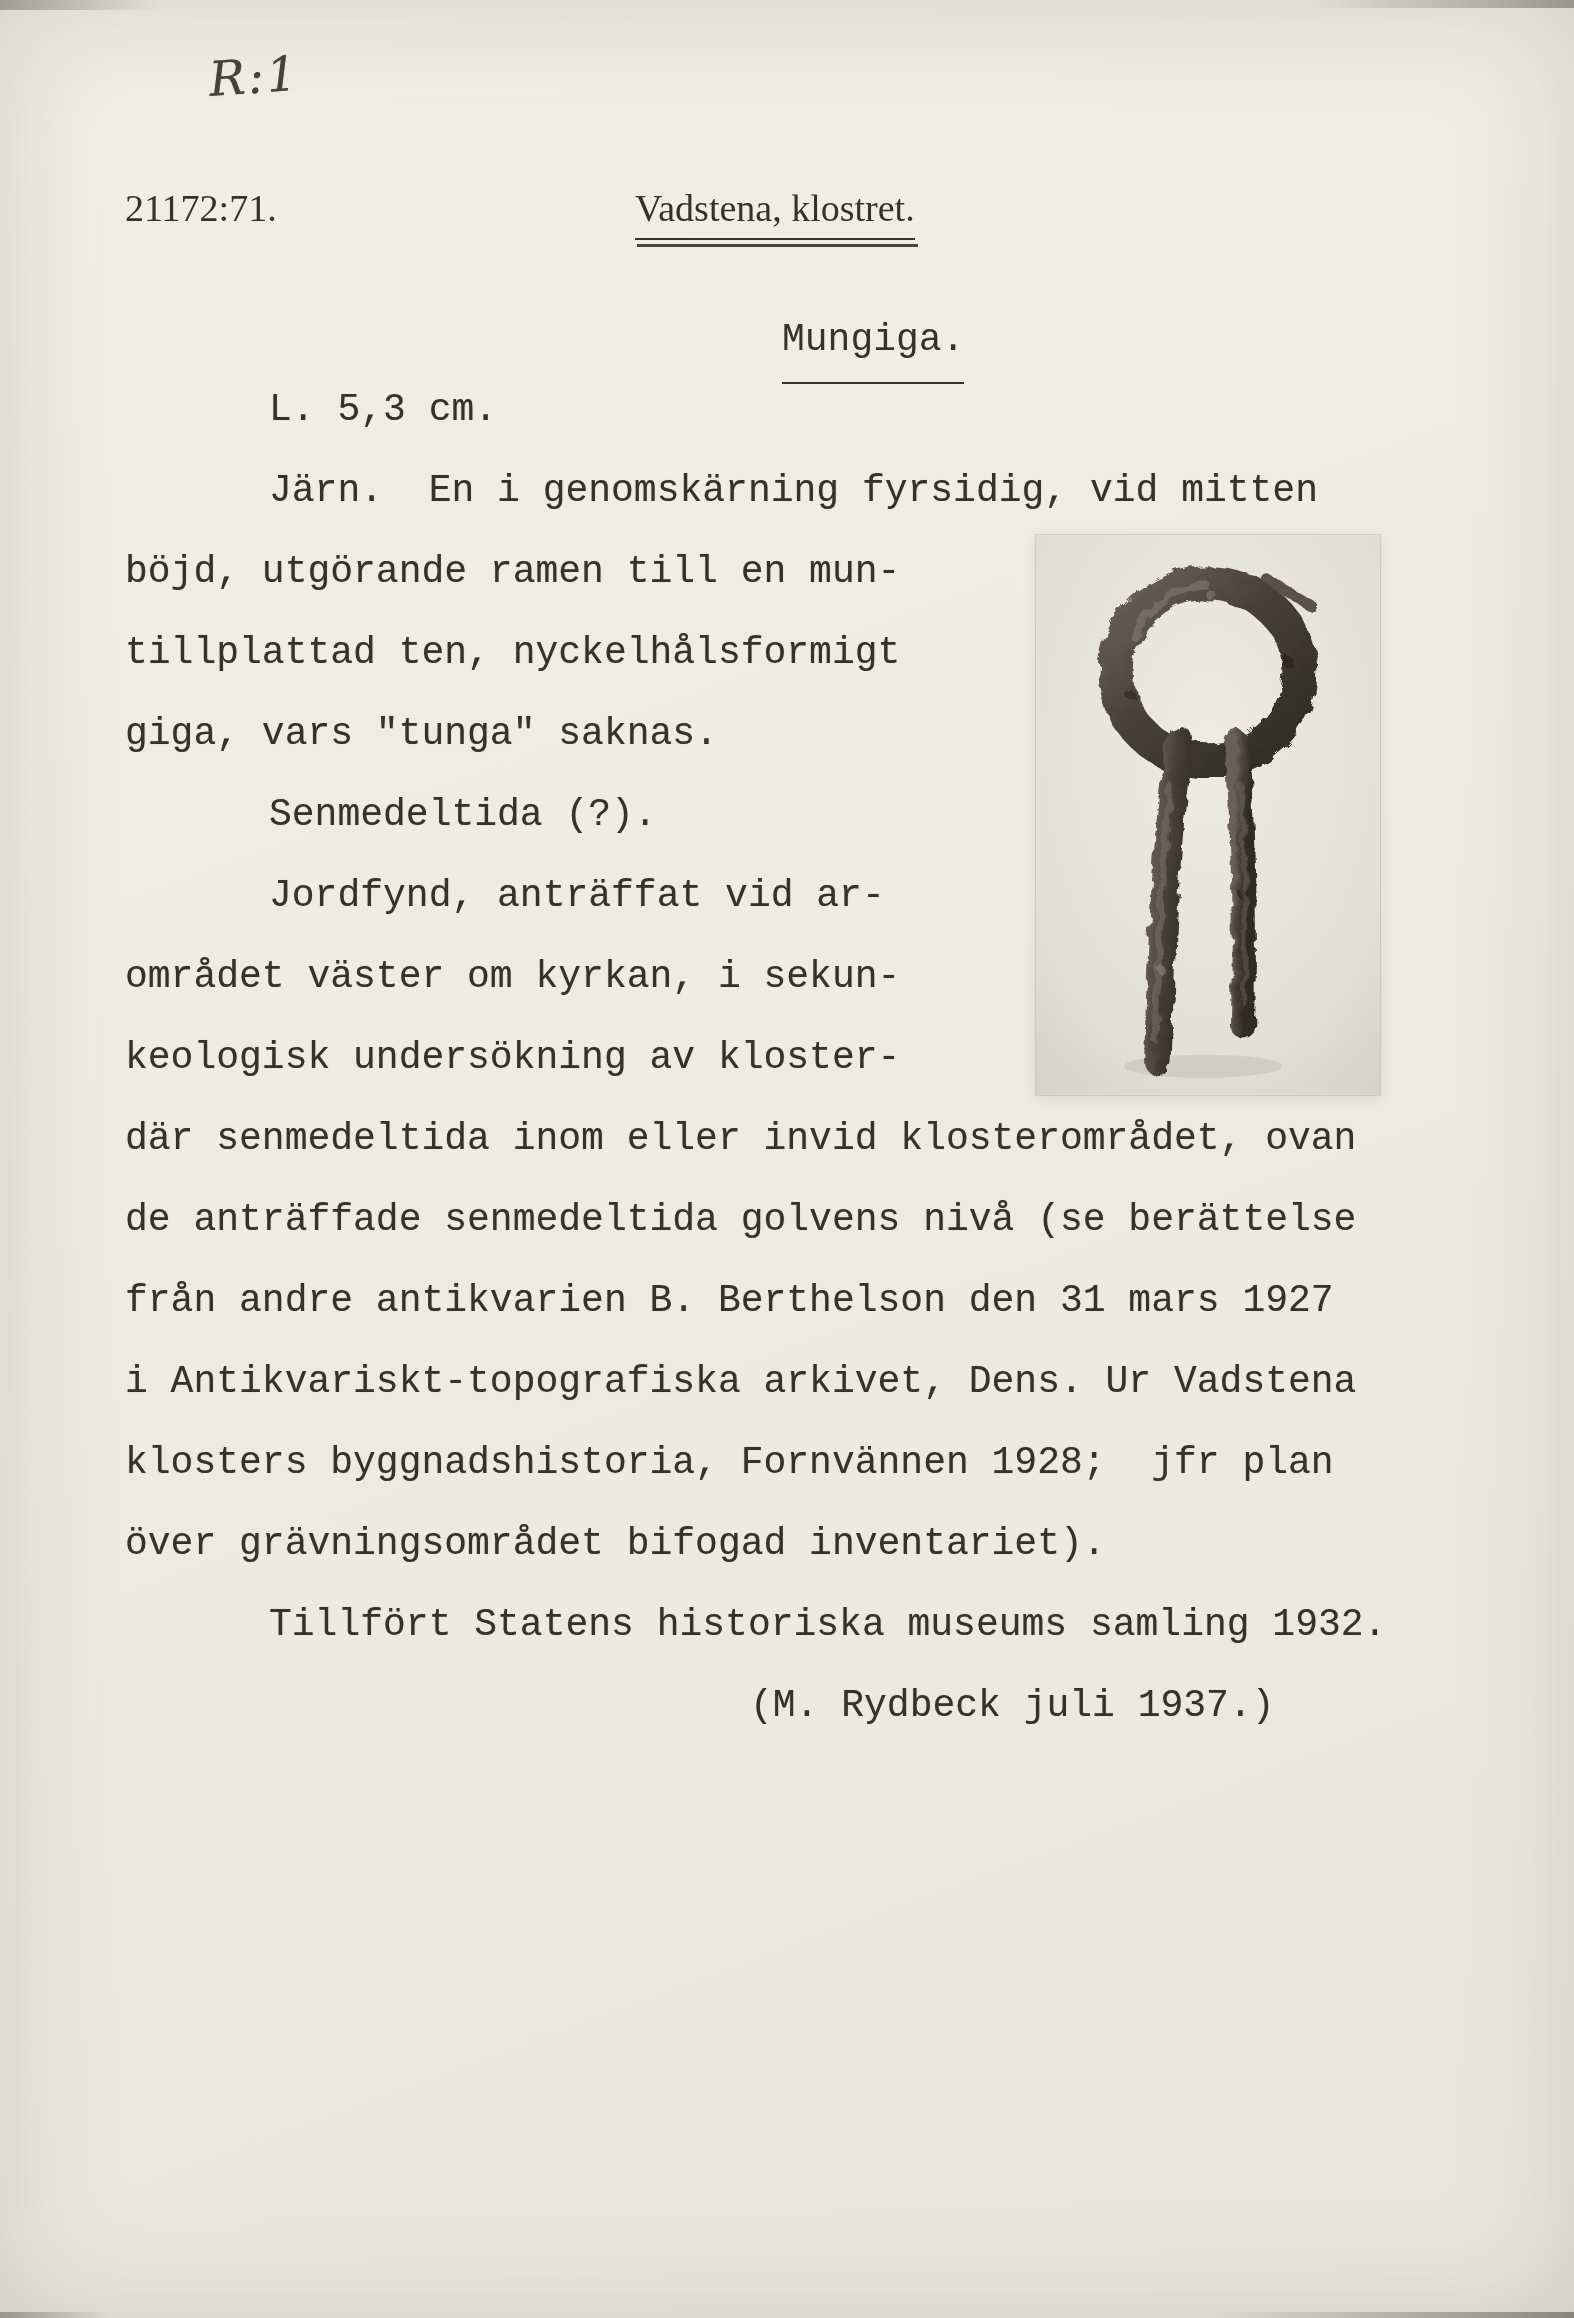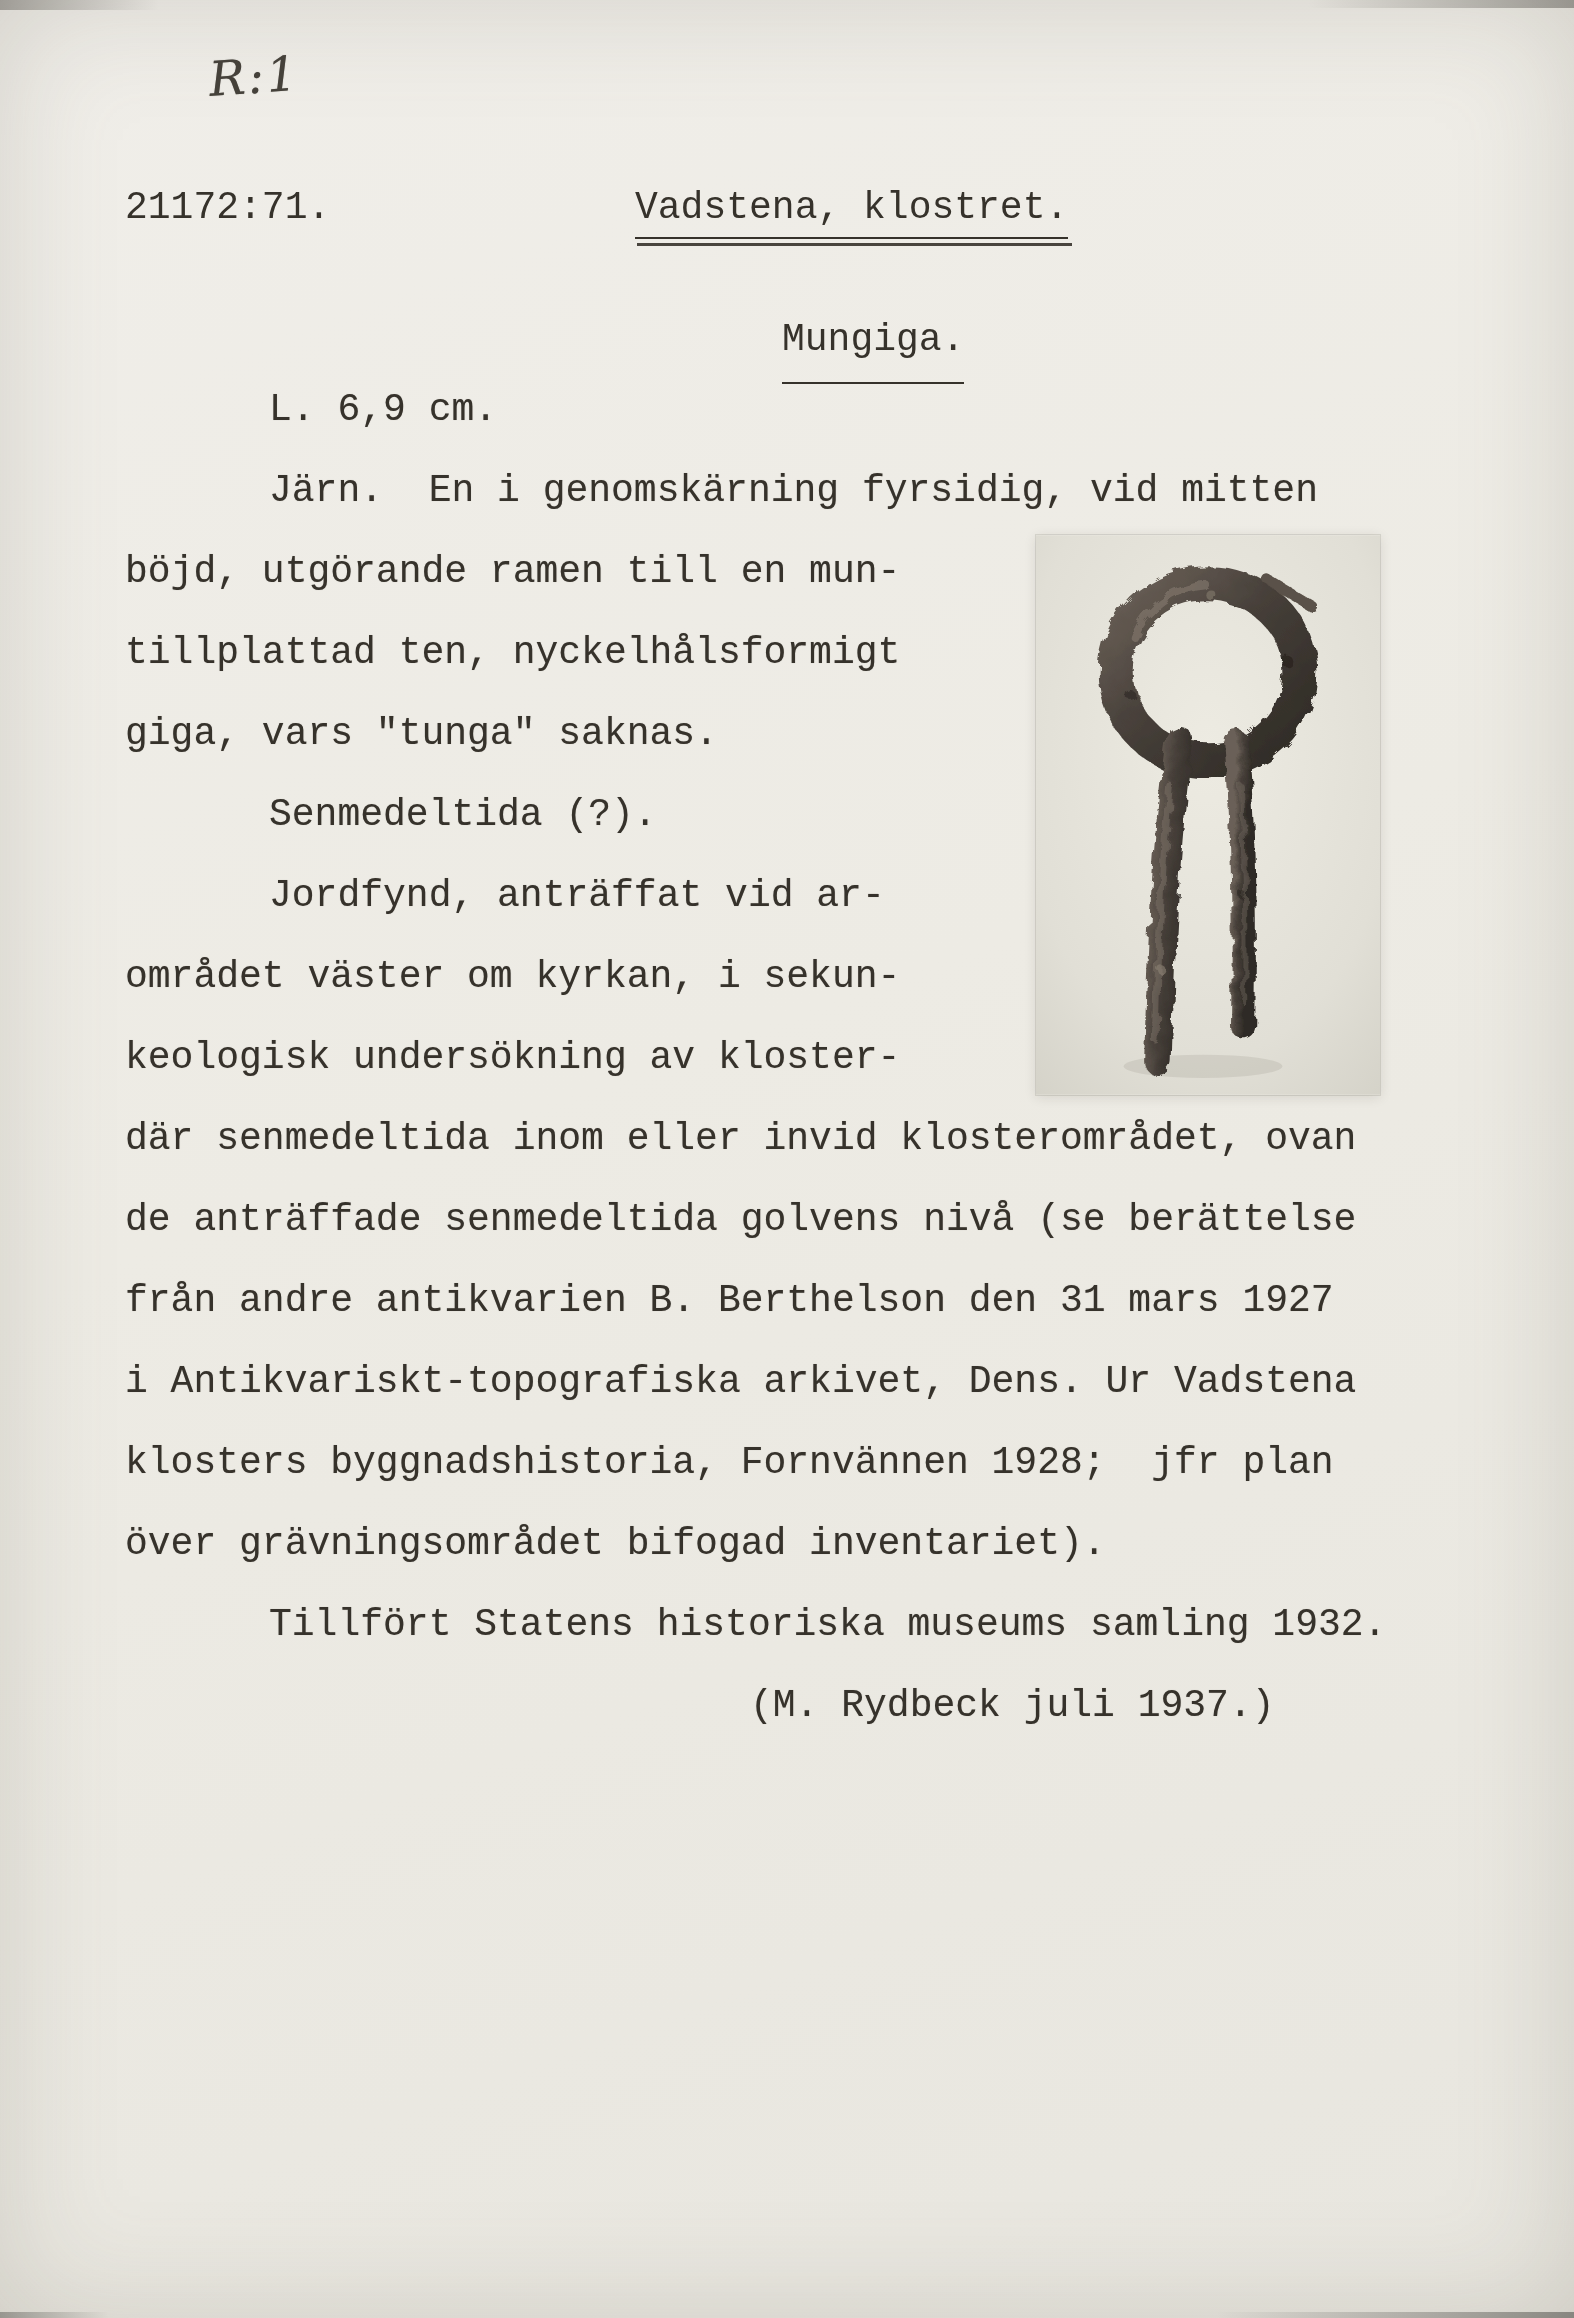--- a/index.html
+++ b/index.html
@@ -22,21 +22,21 @@
 
   .annotation{
     position:absolute;left:209px;top:48px;
     font-family:"DejaVu Serif",serif;font-style:italic;
     font-size:48px;letter-spacing:2.5px;
     color:#45413a;transform:rotate(-4deg);
     text-shadow:0 0 0.8px rgba(69,65,58,.5);
     white-space:pre;
   }
 
-  .header-row{position:absolute;top:186px;left:125px;right:109px;height:84px;font-size:38px;}
+  .header-row{position:absolute;top:186px;left:125px;right:109px;height:84px;font-size:38px;font-family:Liberation Serif, serif;}
   .idnum{position:absolute;left:0;top:0;white-space:pre;}
   .title{
     position:absolute;left:510px;top:0;white-space:pre;
     padding-bottom:7.5px;border-bottom:2.5px solid #36322b;
   }
   .title::after{
     content:"";position:absolute;left:1.7px;right:-3.3px;bottom:-9.2px;height:2.5px;
     background:#36322b;opacity:.9;
   }
 
@@ -73,21 +73,21 @@
   <div class="header-row">
     <span class="idnum">21172:71.</span>
     <span class="title">Vadstena, klostret.</span>
   </div>
 
   <div class="subtitle-row">
     <span class="subtitle">Mungiga.</span>
   </div>
 
   <div class="body-text">
-    <div class="line indent">L. 6,9 cm.</div>
+    <div class="line indent">L. 5,3 cm.</div>
     <div class="line indent">Järn.  En i genomskärning fyrsidig, vid mitten</div>
     <div class="line">böjd, utgörande ramen till en mun-</div>
     <div class="line">tillplattad ten, nyckelhålsformigt</div>
     <div class="line">giga, vars "tunga" saknas.</div>
     <div class="line indent">Senmedeltida (?).</div>
     <div class="line indent">Jordfynd, anträffat vid ar-</div>
     <div class="line">området väster om kyrkan, i sekun-</div>
     <div class="line">keologisk undersökning av kloster-</div>
     <div class="line">där senmedeltida inom eller invid klosterområdet, ovan</div>
     <div class="line">de anträffade senmedeltida golvens nivå (se berättelse</div>

